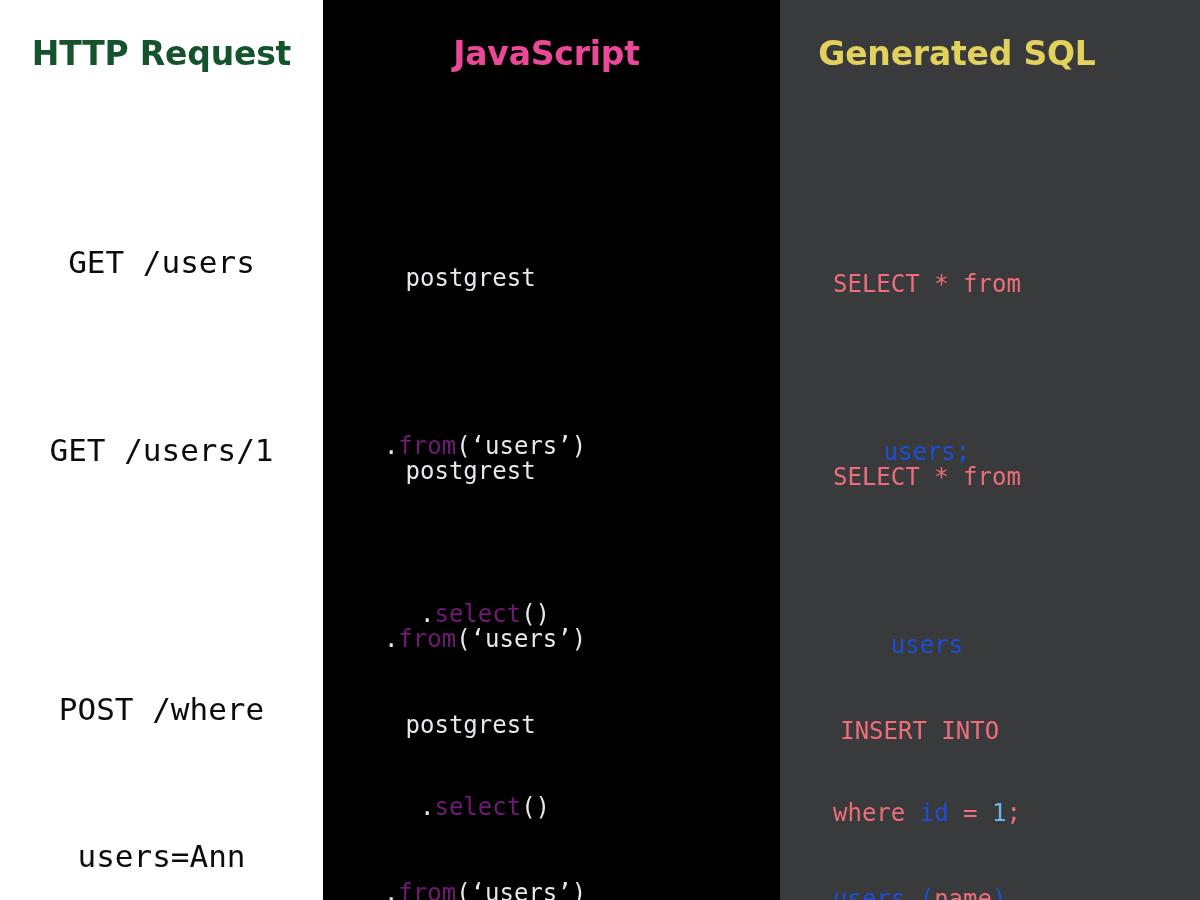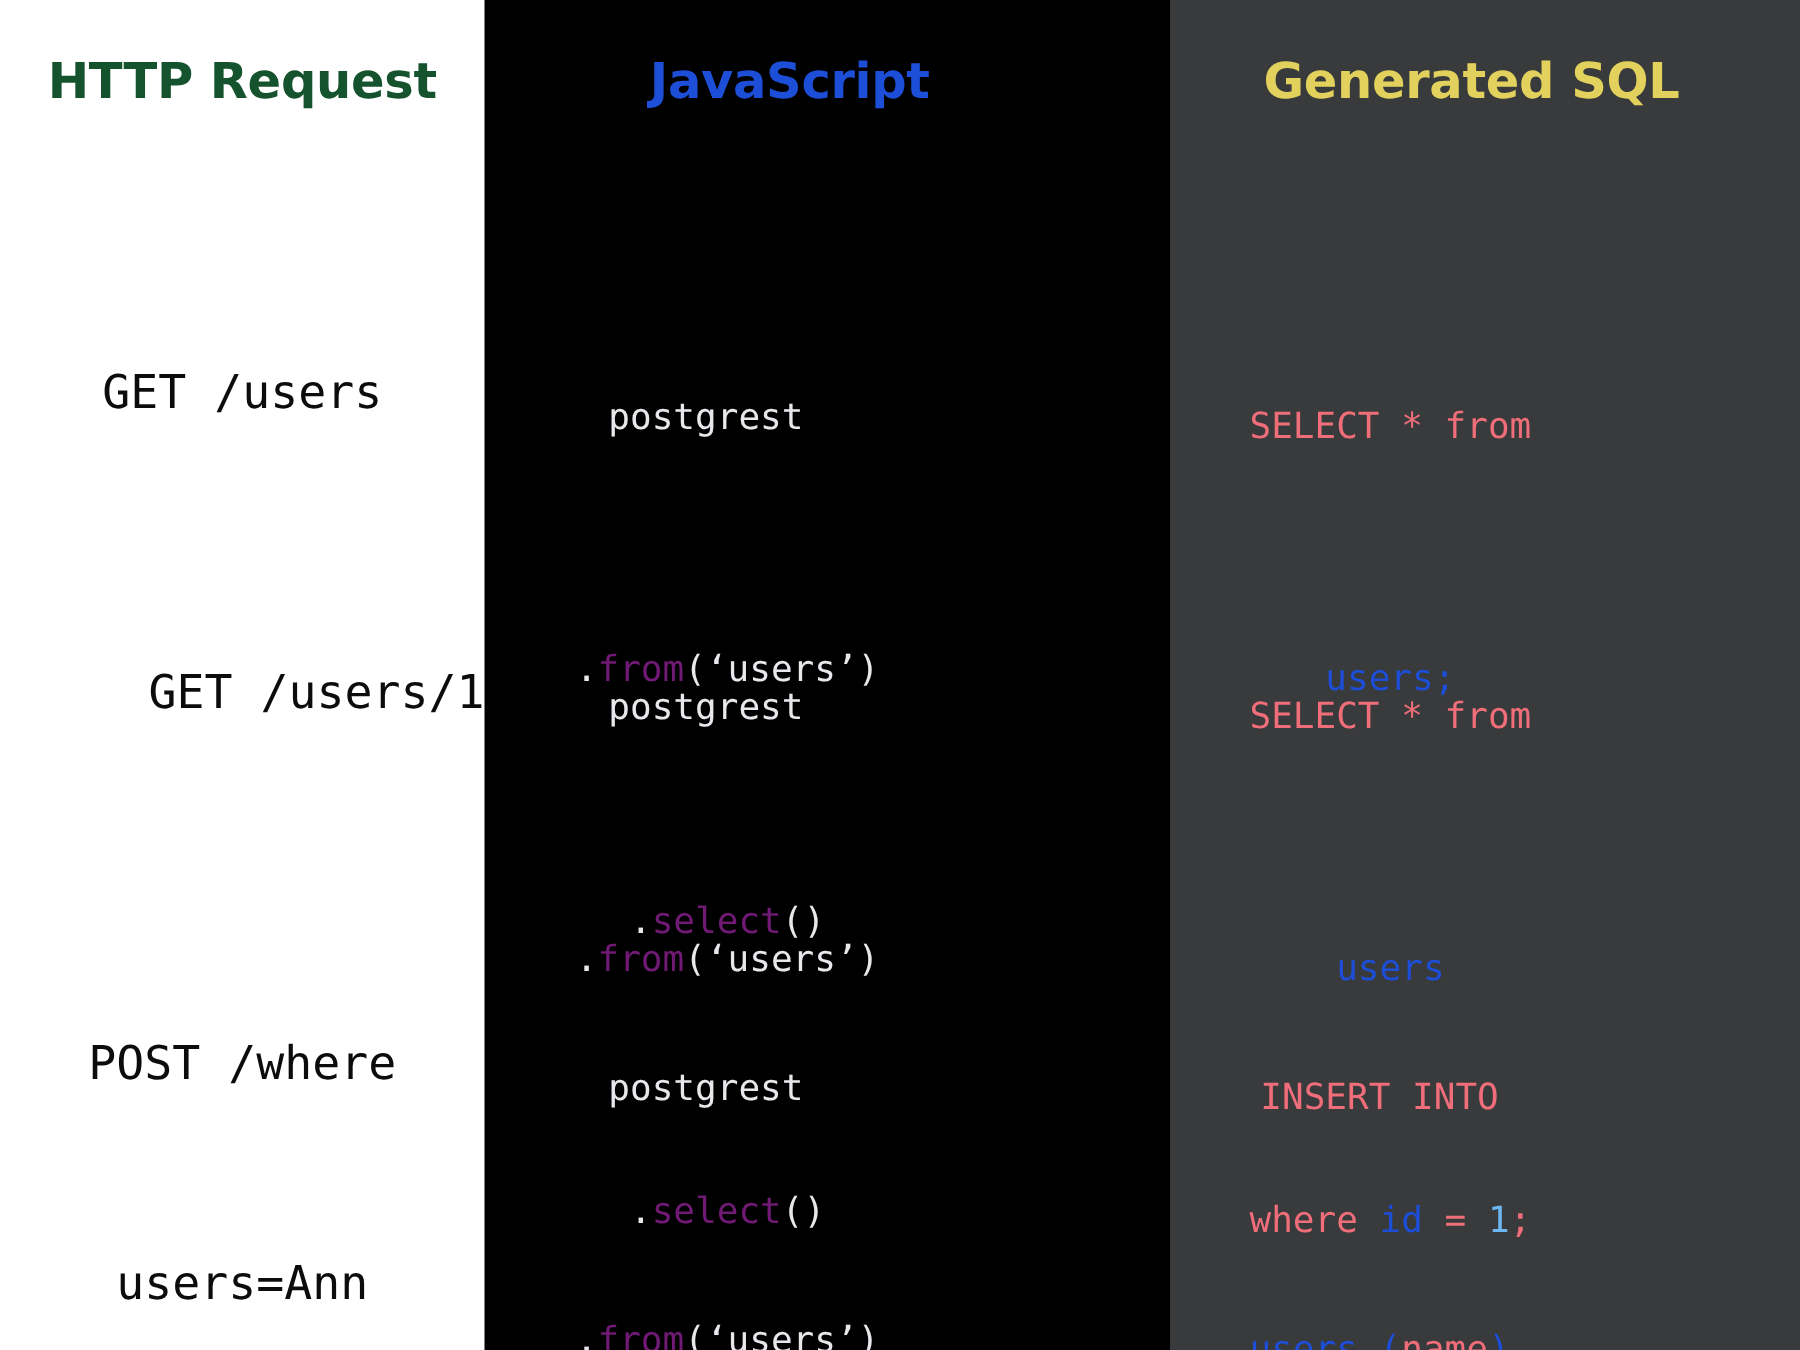--- a/index.html
+++ b/index.html
@@ -43,22 +43,22 @@
     position: absolute;
     top: 34px;
     text-align: center;
     font-family: "DejaVu Sans", sans-serif;
     font-weight: bold;
     font-size: 33px;
     letter-spacing: -0.2px;
     white-space: nowrap;
   }
   .hdr-http { left: 0;   width: 323px; color: #14532d; }
-  .hdr-js   { left: 310px; width: 433px; color: #1d4ed8; }
-  .hdr-sql  { left: 804px; width: 354px; color: #e2d15c; }
+  .hdr-js   { left: 330px; width: 433px; color: #ec4899; }
+  .hdr-sql  { left: 780px; width: 354px; color: #e2d15c; }
 
   
   .code {
     position: absolute;
     font-family: "DejaVu Sans Mono", "Liberation Mono", monospace;
     font-size: 24px;
     line-height: 56px;
     white-space: pre;
     text-align: center;
   }
@@ -108,21 +108,21 @@
     <span class="row-line ind0"><span class="t-plain-w">postgrest</span></span>
     <span class="row-line ind1"><span class="t-plain-w">.</span><span class="t-method">from</span><span class="t-plain-w">(‘users’)</span></span>
     <span class="row-line ind1"><span class="t-plain-w">.</span><span class="t-method">select</span><span class="t-plain-w">()</span></span>
   </div>
 
   <div class="code sql-cell" style="top:144px;">
     <span class="row-line"><span class="t-kw">SELECT * from</span></span>
     <span class="row-line"><span class="t-id">users;</span></span>
   </div>
 
-  <div class="http-cell" style="top:340px;text-align:right;">
+  <div class="http-cell" style="top:328px;">
     <span class="row-line">GET /users/1</span>
   </div>
 
   <div class="code js-cell" style="top:331px;">
     <span class="row-line ind0"><span class="t-plain-w">postgrest</span></span>
     <span class="row-line ind1"><span class="t-plain-w">.</span><span class="t-method">from</span><span class="t-plain-w">(‘users’)</span></span>
     <span class="row-line ind1"><span class="t-plain-w">.</span><span class="t-method">select</span><span class="t-plain-w">()</span></span>
     
   </div>
 

